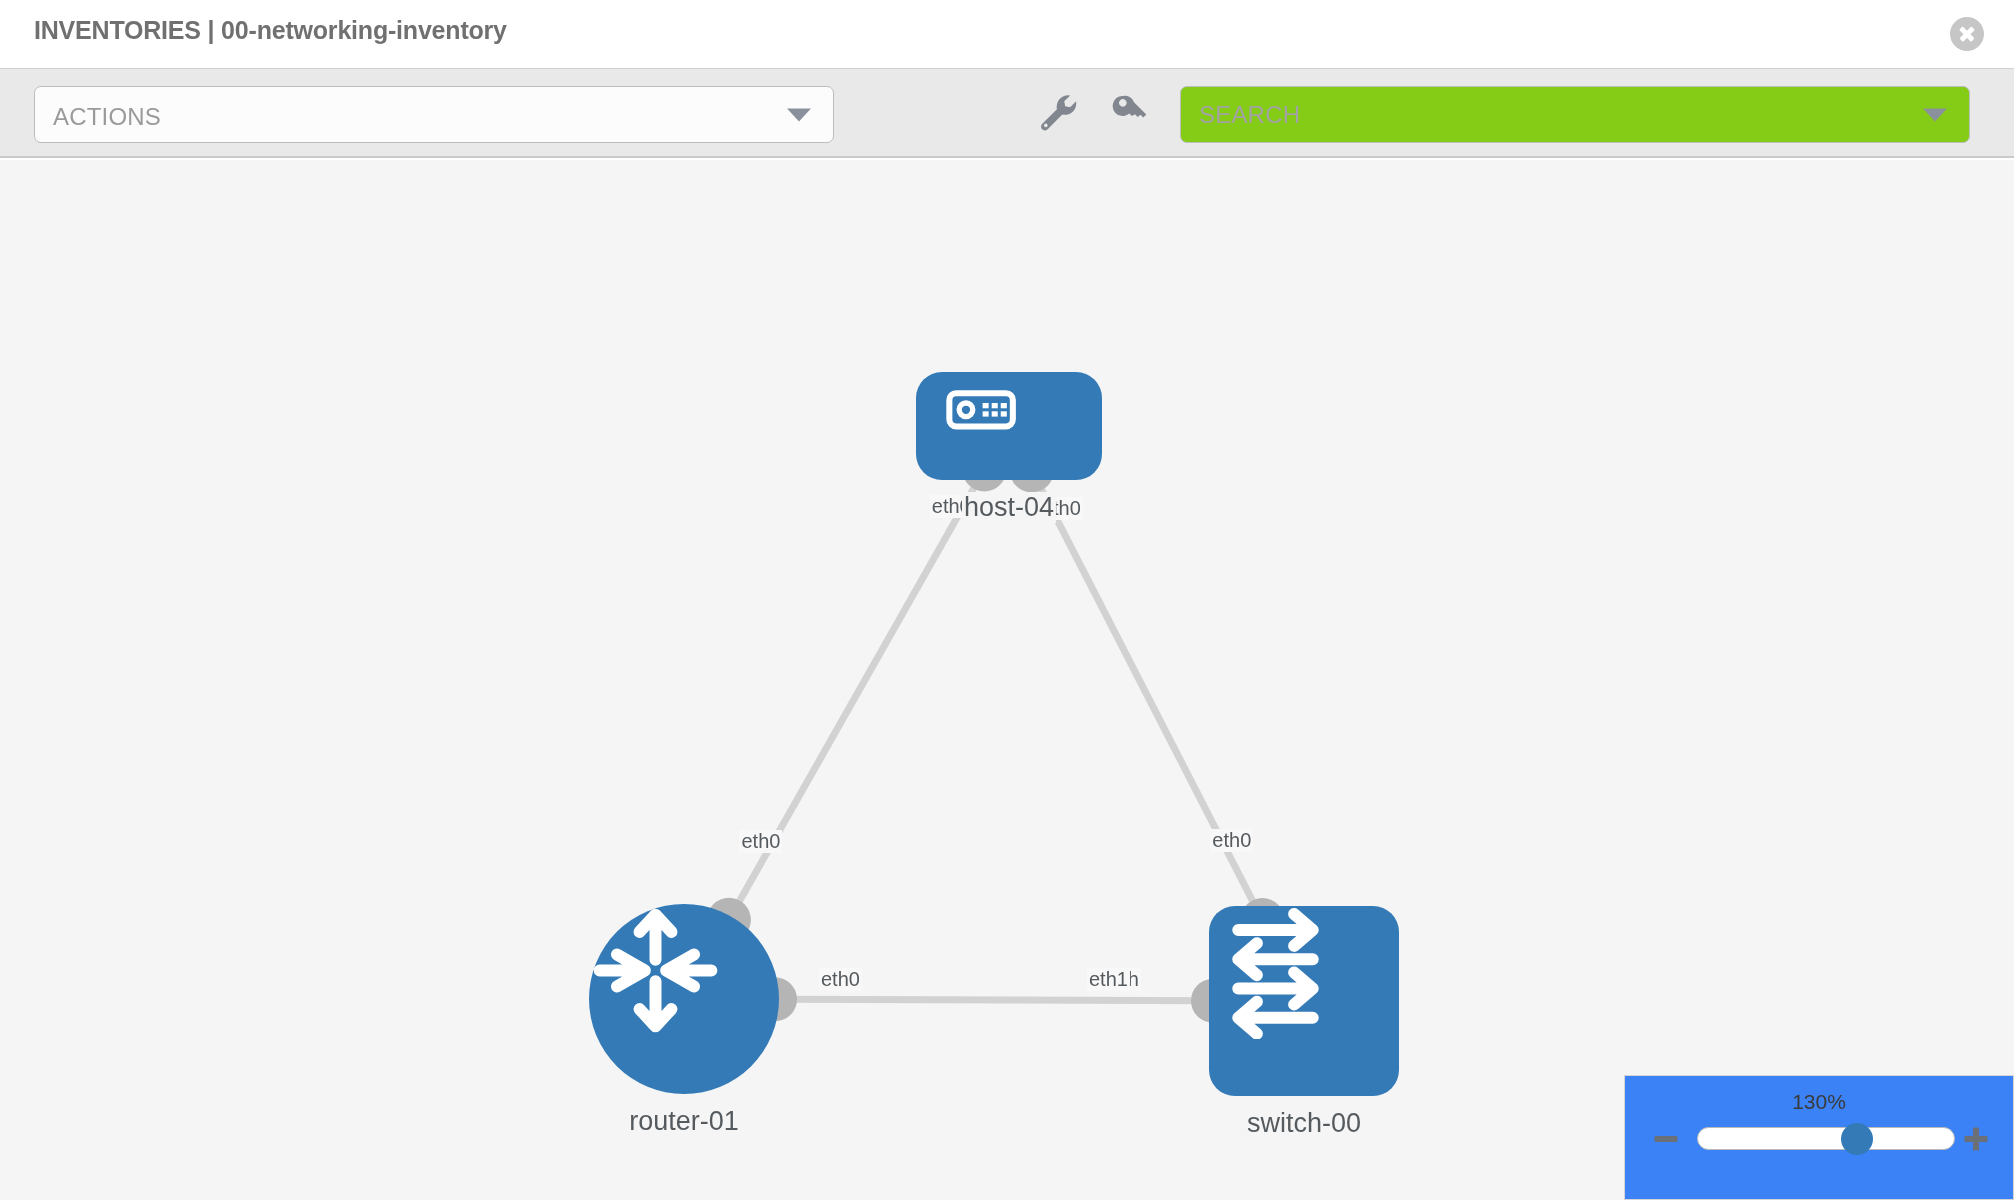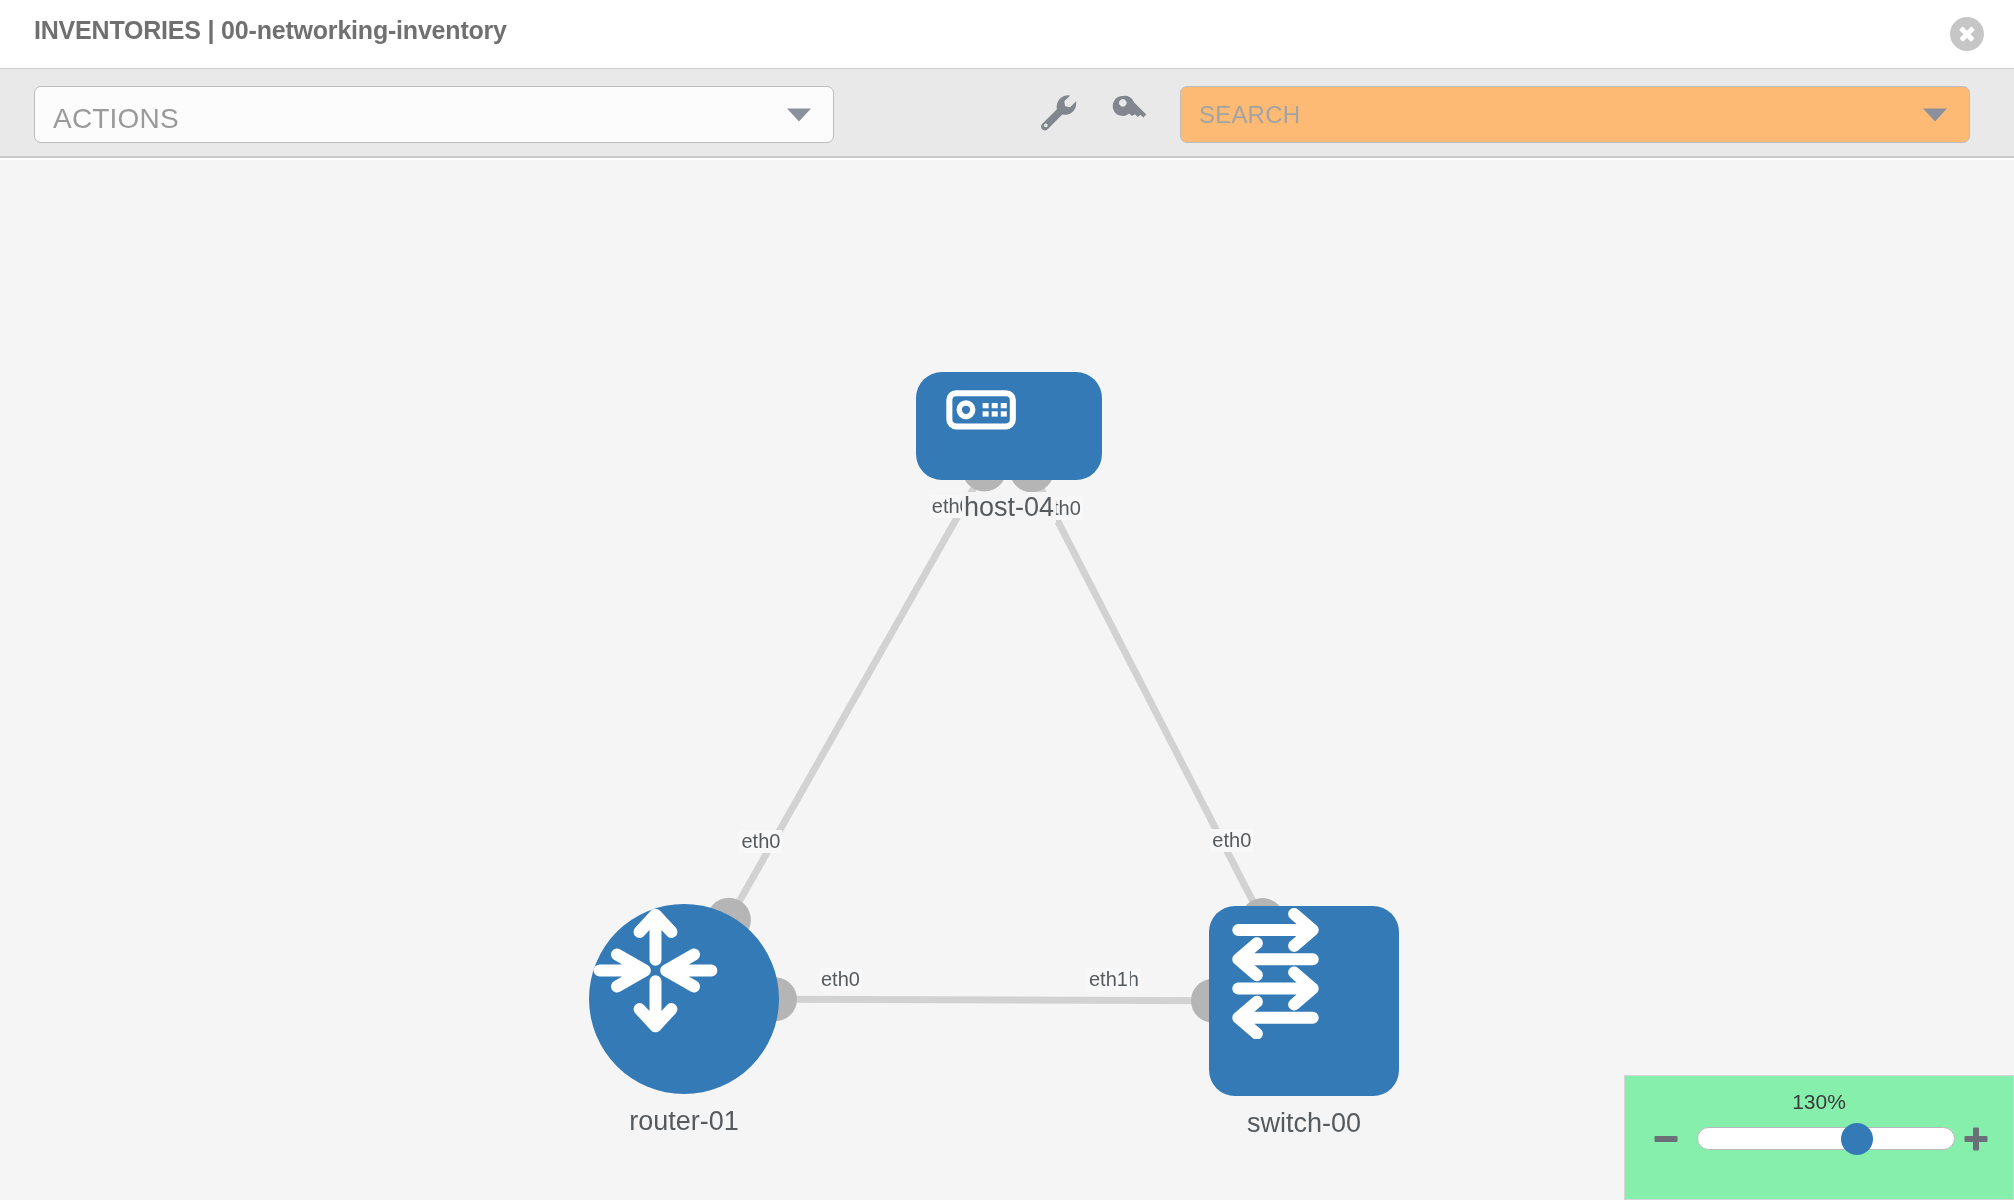--- a/index.html
+++ b/index.html
@@ -41,39 +41,39 @@
     border-bottom: 2px solid #cacaca;
   }
   .actions-select {
     position: absolute; left: 34px; top: 17px;
     width: 800px; height: 57px;
     background: #fcfcfc; border: 1px solid #bdbdbd; border-radius: 7px;
     cursor: pointer;
   }
   .actions-select .label {
     position: absolute; left: 18px; top: 16px;
-    font-size: 28px; color: #9a9a9a; letter-spacing: .2px;
+    font-size: 24px; color: #9a9a9a; letter-spacing: .2px;
   }
   .caret {
     position: absolute; right: 22px; top: 50%; transform: translateY(-50%);
     width: 0; height: 0;
     border-left: 12px solid transparent; border-right: 12px solid transparent;
     border-top: 13px solid #8b919c;
   }
   .tool-icon {
     position: absolute; top: 22px; width: 46px; height: 46px; cursor: pointer;
   }
   .tool-icon svg { display: block; width: 46px; height: 46px; }
   #wrench-btn { left: 1037px; }
   #key-btn    { left: 1107px; }
 
   .search-box {
     position: absolute; left: 1180px; top: 17px;
     width: 790px; height: 57px;
-    background: #fdba74; border: 1px solid #bdbdbd; border-radius: 7px;
+    background: #84cc16; border: 1px solid #bdbdbd; border-radius: 7px;
   }
   .search-box input {
     position: absolute; left: 18px; top: 0; width: 700px; height: 55px;
     border: 0; outline: none; background: transparent;
     font-family: "Liberation Sans", sans-serif;
     font-size: 24px; color: #555;
   }
   .search-box input::placeholder { color: #a3a3a3; letter-spacing: .2px; }
 
   
@@ -97,21 +97,21 @@
   .iface-label {
     position: absolute;
     font-size: 20px; color: #555a5e; white-space: nowrap;
     background: #f8f8f8; padding: 0 2px; line-height: 1.15;
   }
 
   
   .zoom-panel {
     position: absolute; right: 0; bottom: 0;
     width: 390px; height: 125px;
-    background: #86efac; border: 1px solid #d5d5d5; margin-left: 36px;
+    background: #3b82f6; border: 1px solid #d5d5d5; margin-left: 36px;
   }
   .zoom-value {
     position: absolute; left: 0; right: 0; top: 14px; text-align: center;
     font-size: 21px; color: #3a3a3a;
   }
   .zoom-minus, .zoom-plus {
     position: absolute; top: 48px; width: 30px; height: 30px; cursor: pointer;
   }
   .zoom-minus { left: 26px; }
   .zoom-plus  { right: 22px; }

